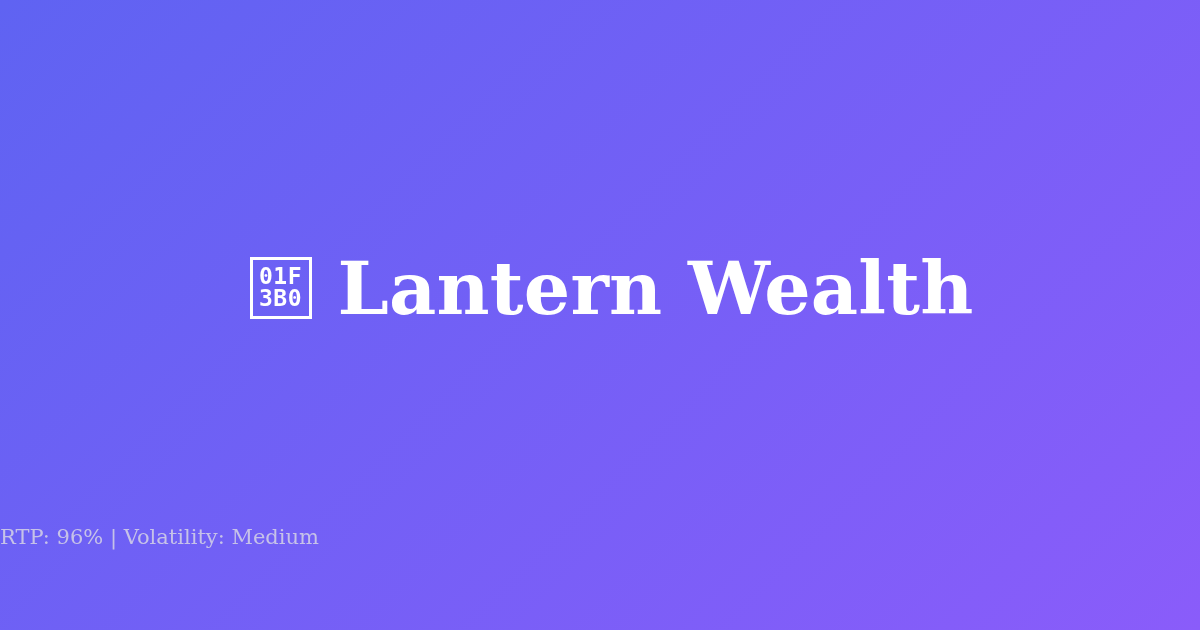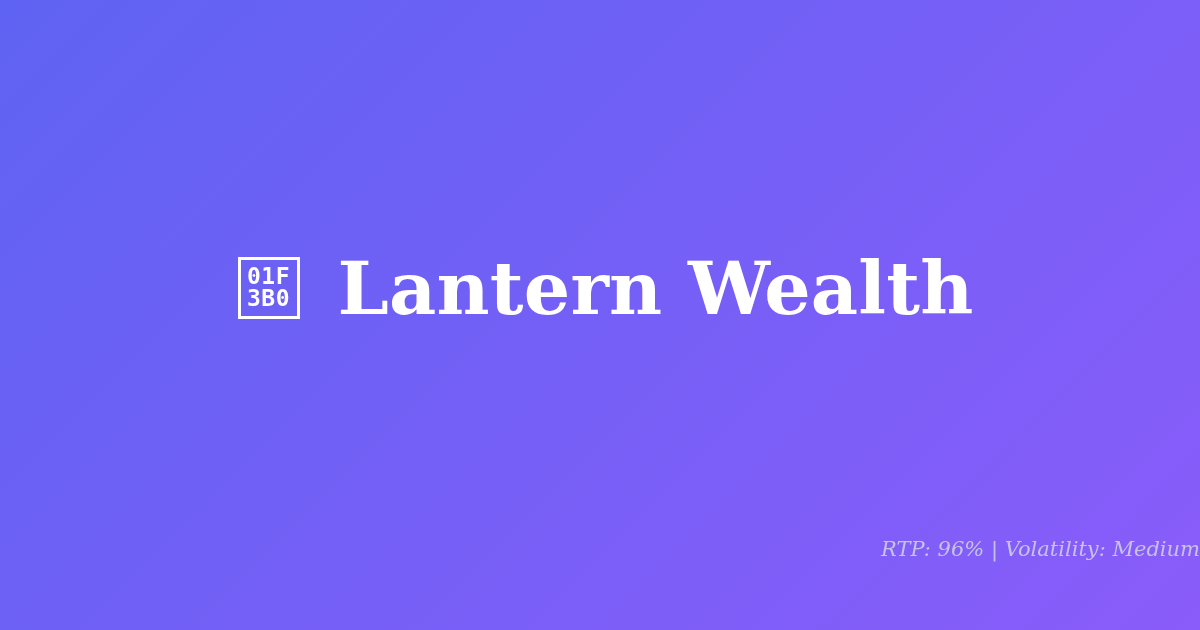--- a/index.html
+++ b/index.html
@@ -74,41 +74,40 @@
   .tofu-row {
     display: block;
   }
 
   .card-title {
     color: #ffffff;
     font-size: 73px;
     font-weight: 700;
     line-height: 1.0;
     letter-spacing: 0.2px;
-    margin: 12px;
+    margin: 0;
   }
 
   .card-subtitle {
     color: #d8d4f5;
     font-size: 35px;
     font-weight: 400;
     line-height: 1.2;
     margin: 0;
     margin-top: 60px;
     text-align: center;
   }
 
   
   .card-footer {
     position: absolute;
     left: 0;
     right: 0;
-    bottom: 68px;
-    text-align: right;
-    font-style: italic;
+    bottom: 80px;
+    text-align: left;
   }
 
   .footer-meta {
     color: #c6c2e8;
     font-size: 21px;
     font-weight: 400;
     line-height: 1.2;
     margin: 0;
   }
 </style>

